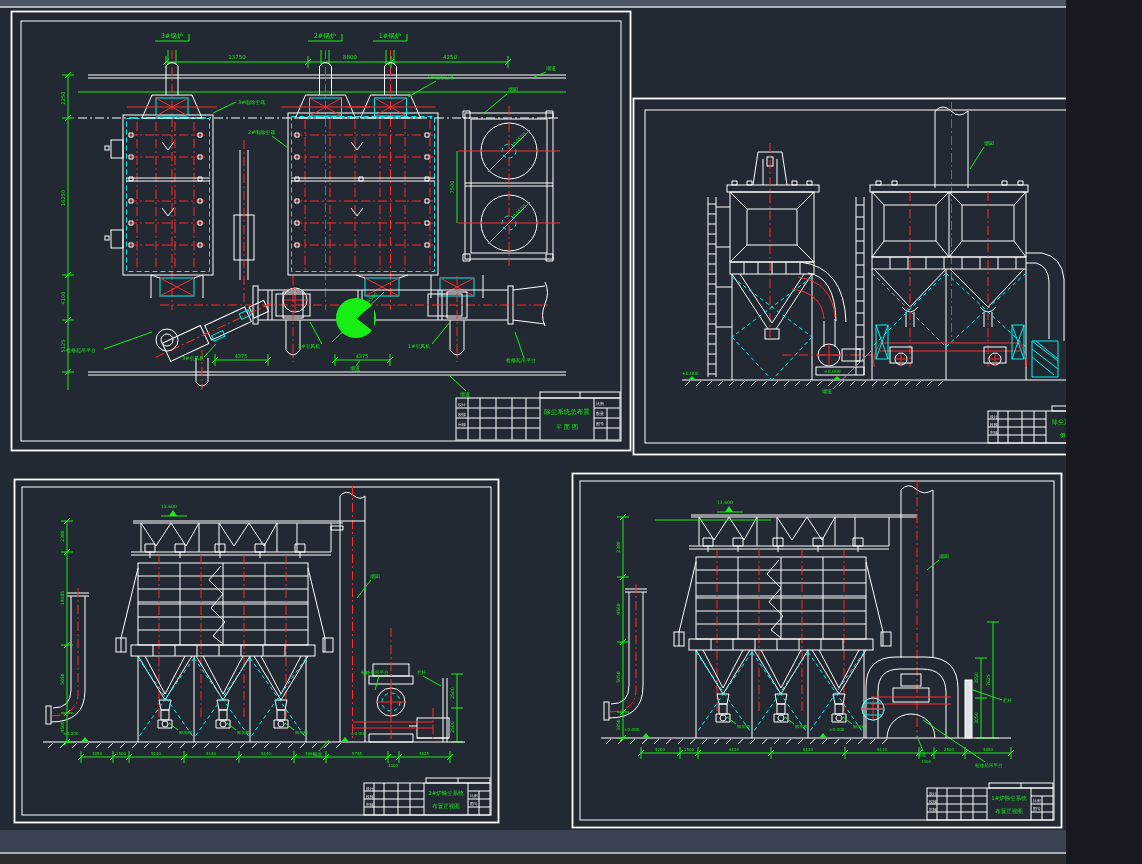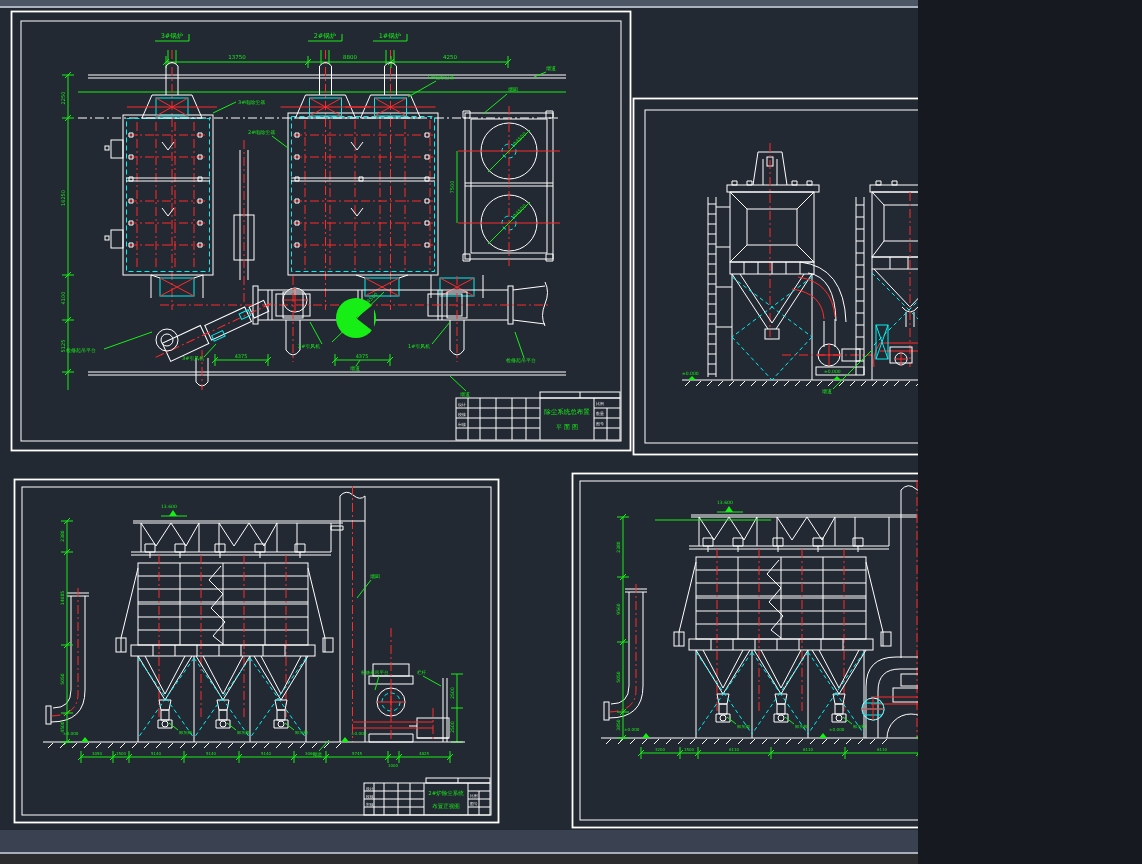--- a/index.html
+++ b/index.html
@@ -1,16 +1,16 @@
 <!DOCTYPE html>
 <html><head>
 <meta charset="utf-8">
 <style>
   html,body{margin:0;padding:0;background:#16191f;}
-  .screen{position:relative;width:918px;height:864px;background:#232933;overflow:hidden;
+  .screen{position:relative;width:1066px;height:864px;background:#232933;overflow:hidden;
           font-family:"DejaVu Sans",sans-serif;}
   .top-band{position:absolute;left:0;top:0;width:100%;height:6px;background:#4d5665;
             border-bottom:2px solid #aab2be;}
   .bottom-band{position:absolute;left:0;top:830px;width:100%;height:22px;background:#3a4251;
                border-bottom:2px solid #a7aeb9;}
   .footer-strip{position:absolute;left:0;top:854px;width:100%;height:10px;background:#2b2c2e;}
   .sheet{position:absolute;}
   svg{display:block;}
   .w{stroke:#ffffff;fill:none;stroke-width:1;}
   .w2{stroke:#ffffff;fill:none;stroke-width:1.8;}

